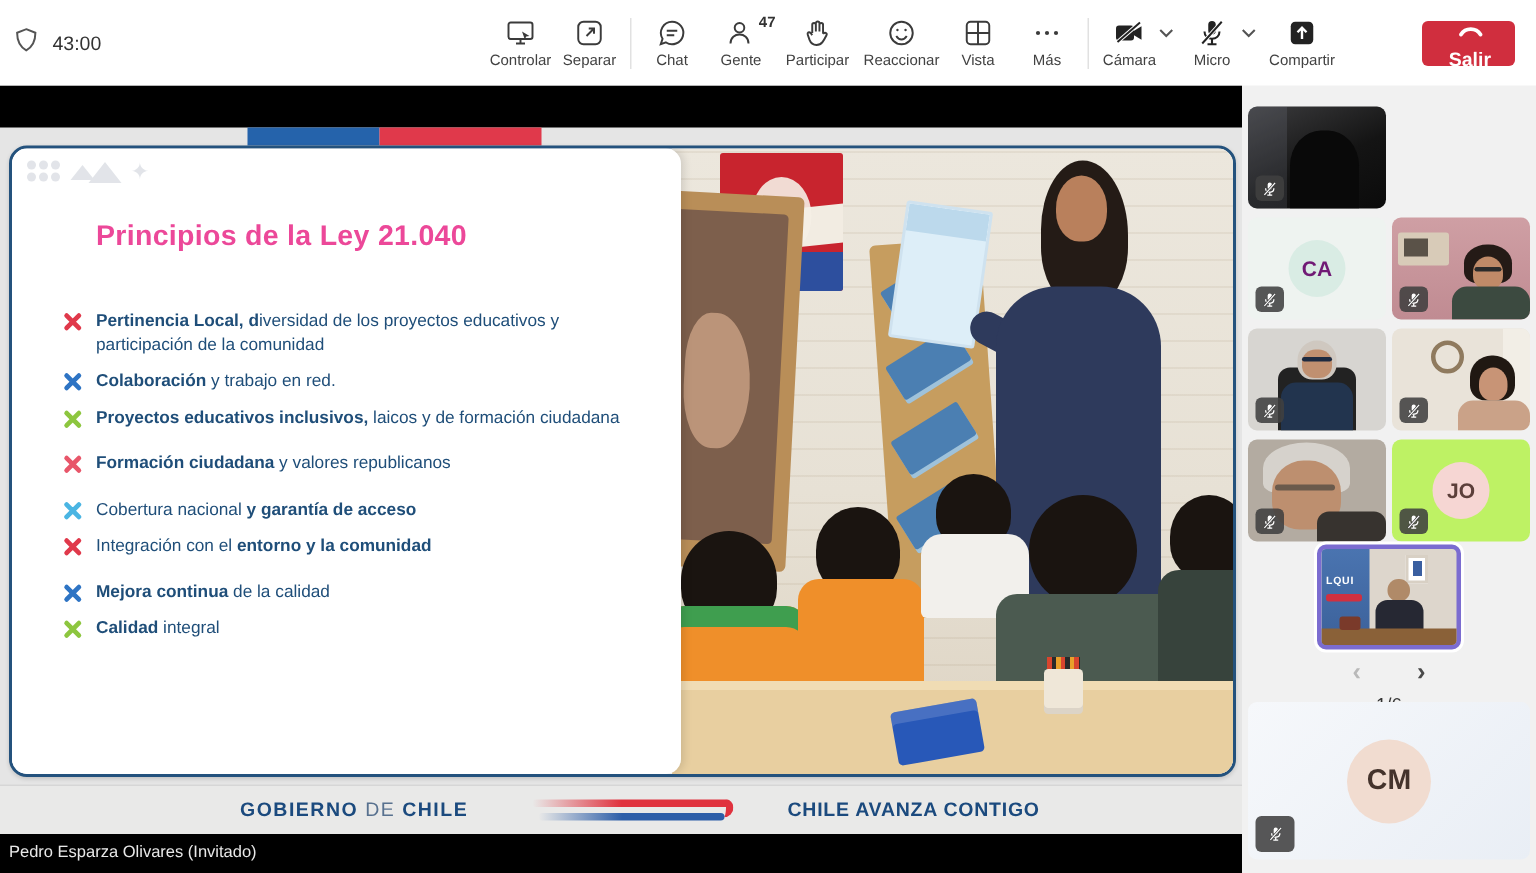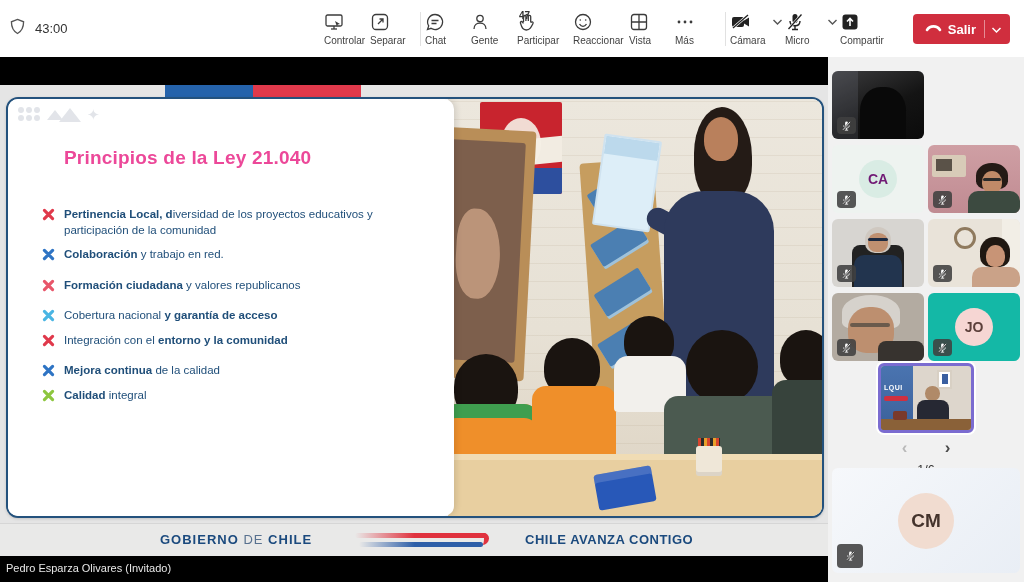--- a/index.html
+++ b/index.html
@@ -4,29 +4,29 @@
 <style>
   * { margin:0; padding:0; box-sizing:border-box; }
   html,body { width:1024px; height:582px; overflow:hidden; background:#fff;
     font-family:"Liberation Sans", sans-serif; }
 
   
   .topbar { position:absolute; left:0; top:0; width:1024px; height:57px; background:#ffffff; display:flex; align-items:center; }
   .topbar-left { display:flex; align-items:center; gap:10px; padding-left:10px; }
   .timer { font-size:13px; color:#333; }
   .toolbar { position:absolute; right:128px; top:0; height:57px; display:flex; align-items:center; }
-  .tb-item { display:flex; flex-direction:column; justify-content:center; width:46px; height:52px; cursor:pointer; }
+  .tb-item { display:flex; flex-direction:column; align-items:center; justify-content:center; width:46px; height:52px; cursor:pointer; }
   .tb-item.wide { width:56px; }
   .tb-label { font-size:10px; color:#424242; margin-top:3px; white-space:nowrap; }
   .tb-divider { width:1px; height:34px; background:#e1e1e1; margin:0 4px; }
   .icon-wrap { position:relative; height:20px; display:flex; align-items:flex-end; }
   .count-badge { position:absolute; right:-13px; top:-2px; font-size:10px; font-weight:bold; color:#333; }
   .chev-side { display:flex; align-items:center; margin:0 2px 14px -4px; }
   .leave-btn { position:absolute; right:14px; top:14px; height:30px; background:#d02e3e; border-radius:4px;
-    display:flex; align-items:center; padding:0 8px 0 12px; cursor:pointer; }
+    display:flex; align-items:center; padding:0 8px 0 12px; cursor:pointer;flex-direction:column; }
   .leave-btn .leave-label { color:#fff; font-weight:bold; font-size:13px; margin:0 8px 0 6px; }
   .leave-sep { width:1px; height:18px; background:rgba(255,255,255,.45); margin-right:6px; }
 
   
   .stage { position:absolute; left:0; top:57px; width:828px; height:525px; background:#e5e5e5; overflow:hidden; }
   .stage-black-top { position:absolute; left:0; top:0; width:828px; height:28px; background:#000; }
   .accent-blue { position:absolute; left:165px; top:28px; width:88px; height:12px; background:#2563ab; }
   .accent-red  { position:absolute; left:253px; top:28px; width:108px; height:12px; background:#e0394b; }
 
   .slide-card { position:absolute; left:6px; top:40px; width:818px; height:421px; background:#fff;
@@ -325,20 +325,26 @@
               <path d="M2.6 2.6 L11.4 11.4 M11.4 2.6 L2.6 11.4" stroke="#e0394b" stroke-width="3.4" stroke-linecap="round" fill="none"></path>
             </svg>
             <span class="bullet-text"><span class="b">Pertinencia Local, d</span><span>iversidad de los proyectos educativos y participación de la comunidad</span></span>
           </div>
           <div class="bullet">
             <svg class="xmark" viewBox="0 0 14 14">
               <path d="M2.6 2.6 L11.4 11.4 M11.4 2.6 L2.6 11.4" stroke="#2e74c4" stroke-width="3.4" stroke-linecap="round" fill="none"></path>
             </svg>
             <span class="bullet-text"><span class="b">Colaboración </span><span>y trabajo en red.</span></span>
           </div>
+          <div class="bullet">
+            <svg class="xmark" viewBox="0 0 14 14">
+              <path d="M2.6 2.6 L11.4 11.4 M11.4 2.6 L2.6 11.4" stroke="#8dc63f" stroke-width="3.4" stroke-linecap="round" fill="none"></path>
+            </svg>
+            <span class="bullet-text"><span class="b">Proyectos educativos inclusivos, </span><span>laicos y de formación ciudadana</span></span>
+          </div>
           <div class="bullet gap">
             <svg class="xmark" viewBox="0 0 14 14">
               <path d="M2.6 2.6 L11.4 11.4 M11.4 2.6 L2.6 11.4" stroke="#e8566a" stroke-width="3.4" stroke-linecap="round" fill="none"></path>
             </svg>
             <span class="bullet-text"><span class="b">Formación ciudadana </span><span>y valores republicanos</span></span>
           </div>
           <div class="bullet gap">
             <svg class="xmark" viewBox="0 0 14 14">
               <path d="M2.6 2.6 L11.4 11.4 M11.4 2.6 L2.6 11.4" stroke="#4ab5e3" stroke-width="3.4" stroke-linecap="round" fill="none"></path>
             </svg>
@@ -470,21 +476,21 @@
     <div class="mic-badge">
         <svg width="11" height="12" viewBox="0 0 20 20">
           <rect x="7.5" y="2" width="5" height="9" rx="2.5" fill="#fff"></rect>
           <path d="M5 9 c0 3 2.2 4.8 5 4.8 s5 -1.8 5 -4.8" fill="none" stroke="#fff" stroke-width="1.6"></path>
           <path d="M10 14 v3 M7 17.5 h6" stroke="#fff" stroke-width="1.6"></path>
           <path d="M3.5 17 L16.5 2.5" stroke="#3c3c3c" stroke-width="3"></path>
           <path d="M3.5 17 L16.5 2.5" stroke="#fff" stroke-width="1.4"></path>
         </svg>
       </div>
   </div>
-  <div class="tile" style="left:100px;top:236px;width:92px;height:68px;background:#14b8a6;">
+  <div class="tile" style="left:100px;top:236px;width:92px;height:68px;background:#bef264;">
     <div class="avatar-circle" style="width:38px;height:38px;background:#f6d6d3;color:#5c3f3a;font-size:14px;">JO</div>
     <div class="mic-badge">
         <svg width="11" height="12" viewBox="0 0 20 20">
           <rect x="7.5" y="2" width="5" height="9" rx="2.5" fill="#fff"></rect>
           <path d="M5 9 c0 3 2.2 4.8 5 4.8 s5 -1.8 5 -4.8" fill="none" stroke="#fff" stroke-width="1.6"></path>
           <path d="M10 14 v3 M7 17.5 h6" stroke="#fff" stroke-width="1.6"></path>
           <path d="M3.5 17 L16.5 2.5" stroke="#3c3c3c" stroke-width="3"></path>
           <path d="M3.5 17 L16.5 2.5" stroke="#fff" stroke-width="1.4"></path>
         </svg>
       </div>

